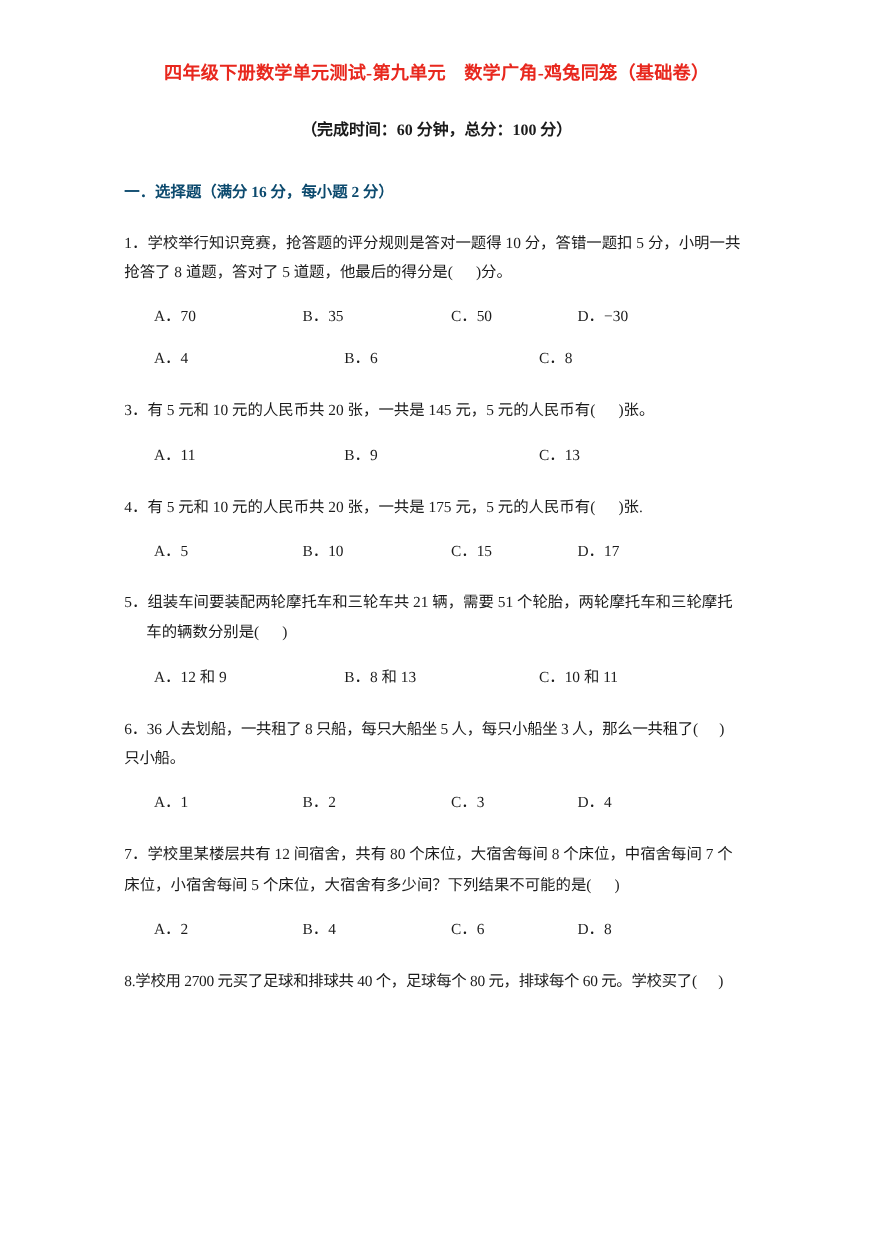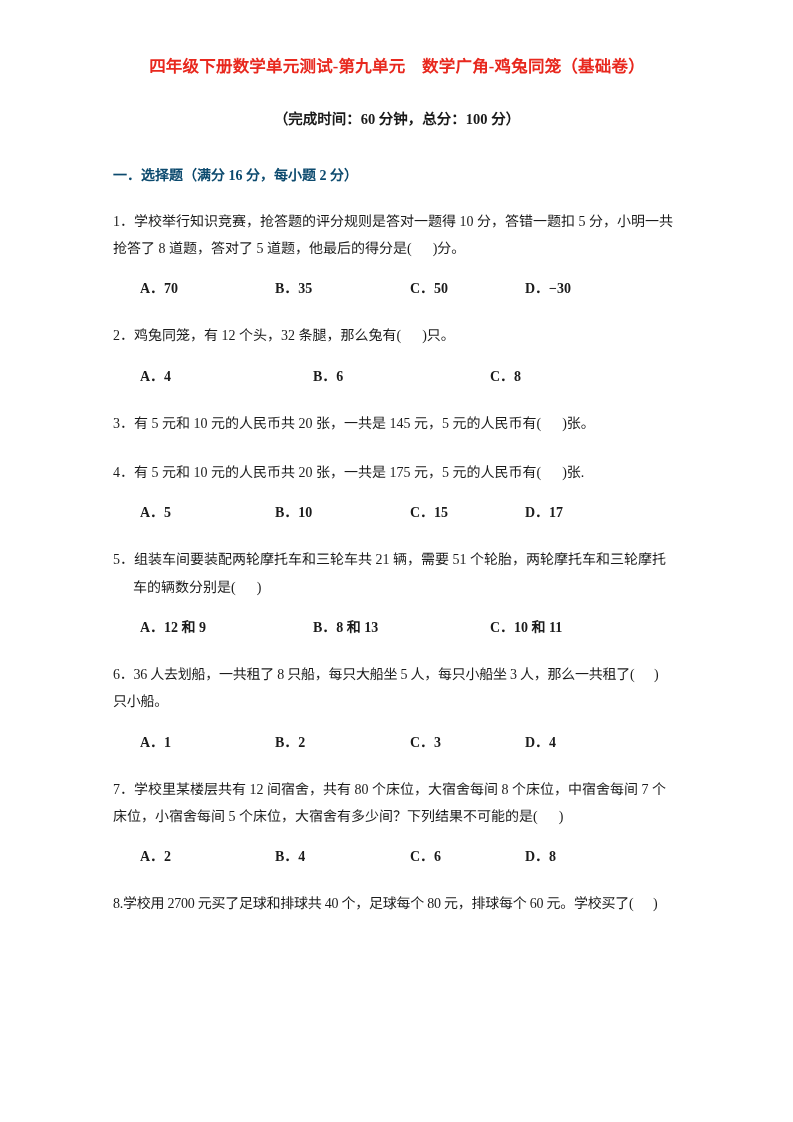--- a/index.html
+++ b/index.html
@@ -81,21 +81,20 @@
   }
 
   
   .options {
     position: relative;
     padding-top: 16px;
     height: 22px;
     font-size: 14px;
     line-height: 22px;
     color: #1b1b1b;
-    font-weight: bold;
   }
   .opt {
     position: absolute;
     top: 16px;
     white-space: pre;
   }
   
   .cols4 .opt-0 { left: 27px; }
   .cols4 .opt-1 { left: 162px; }
   .cols4 .opt-2 { left: 297px; }
@@ -121,31 +120,33 @@
       <span class="q-line">1．学校举行知识竞赛，抢答题的评分规则是答对一题得 10 分，答错一题扣 5 分，小明一共</span>
       <span class="q-line">抢答了 8 道题，答对了 5 道题，他最后的得分是(      )分。</span>
     </div>
     <div class="options cols4">
       <span class="opt opt-0">A．70</span>
       <span class="opt opt-1">B．35</span>
       <span class="opt opt-2">C．50</span>
       <span class="opt opt-3">D．−30</span>
     </div>
 
-    <div class="question">
-      <span class="q-line">2．鸡兔同笼，有 12 个头，32 条腿，那么兔有(      )只。</span>
-    </div>
     <div class="options cols3">
       <span class="opt opt-0">A．4</span>
       <span class="opt opt-1">B．6</span>
       <span class="opt opt-2">C．8</span>
     </div>
 
     <div class="question">
       <span class="q-line">3．有 5 元和 10 元的人民币共 20 张，一共是 145 元，5 元的人民币有(      )张。</span>
+    </div>
+    <div class="options cols3">
+      <span class="opt opt-0">A．11</span>
+      <span class="opt opt-1">B．9</span>
+      <span class="opt opt-2">C．13</span>
     </div>
 
     <div class="question">
       <span class="q-line">4．有 5 元和 10 元的人民币共 20 张，一共是 175 元，5 元的人民币有(      )张.</span>
     </div>
     <div class="options cols4">
       <span class="opt opt-0">A．5</span>
       <span class="opt opt-1">B．10</span>
       <span class="opt opt-2">C．15</span>
       <span class="opt opt-3">D．17</span>

